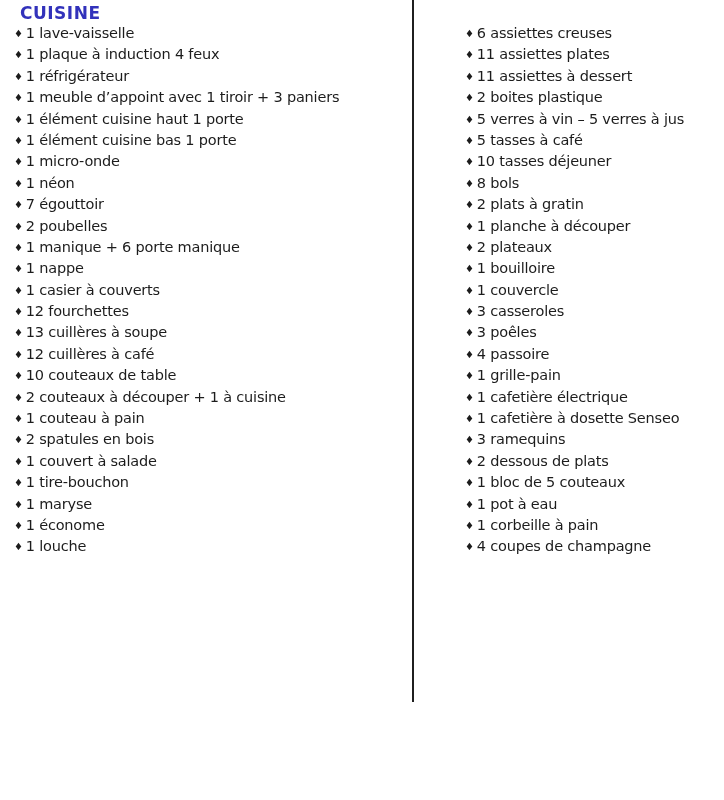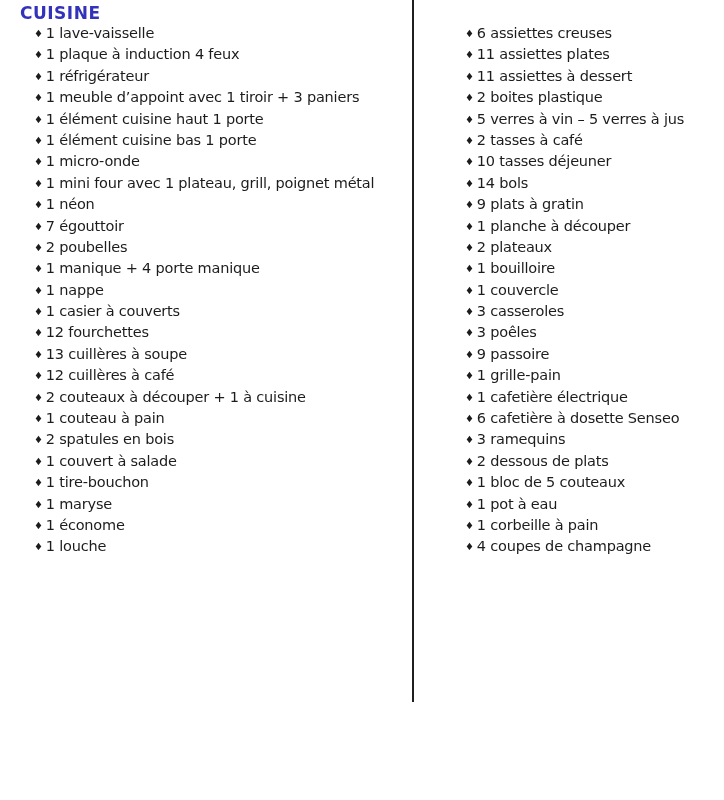--- a/index.html
+++ b/index.html
@@ -38,21 +38,21 @@
     background: var(--divider, #1f1f1f);
   }
   .col {
     position: absolute;
     top: 23px;
     font-size: 14.5px;
     letter-spacing: -0.2px;
     line-height: 21.4px;
     white-space: nowrap;
   }
-  .col-left  { left: 14px;  width: 392px; margin-left: 20px; }
+  .col-left  { left: 14px;  width: 392px; }
   .col-right { left: 443px; width: 266px; margin-left: 22px; }
   .row {
     height: 21.4px;
   }
   .bullet {
     display: inline-block;
     font-size: 10px;
     vertical-align: 1px;
     margin-right: 3px;
     color: var(--text, #1c1c1c);
@@ -91,38 +91,35 @@
       </div>
 
       <div class="row">
         <span class="bullet">♦</span><span class="txt">1 élément cuisine bas 1 porte</span>
       </div>
 
       <div class="row">
         <span class="bullet">♦</span><span class="txt">1 micro-onde</span>
       </div>
 
-      <div class="row">
-        <span class="bullet">♦</span><span class="txt">1 mini four avec 1 plateau, grill, poignet métal</span>
-      </div>
 
       <div class="row">
         <span class="bullet">♦</span><span class="txt">1 néon</span>
       </div>
 
       <div class="row">
         <span class="bullet">♦</span><span class="txt">7 égouttoir</span>
       </div>
 
       <div class="row">
         <span class="bullet">♦</span><span class="txt">2 poubelles</span>
       </div>
 
       <div class="row">
-        <span class="bullet">♦</span><span class="txt">1 manique + 4 porte manique</span>
+        <span class="bullet">♦</span><span class="txt">1 manique + 6 porte manique</span>
       </div>
 
       <div class="row">
         <span class="bullet">♦</span><span class="txt">1 nappe</span>
       </div>
 
       <div class="row">
         <span class="bullet">♦</span><span class="txt">1 casier à couverts</span>
       </div>
 
@@ -131,20 +128,23 @@
       </div>
 
       <div class="row">
         <span class="bullet">♦</span><span class="txt">13 cuillères à soupe</span>
       </div>
 
       <div class="row">
         <span class="bullet">♦</span><span class="txt">12 cuillères à café</span>
       </div>
 
+      <div class="row">
+        <span class="bullet">♦</span><span class="txt">10 couteaux de table</span>
+      </div>
 
 
       <div class="row">
         <span class="bullet">♦</span><span class="txt">2 couteaux à découper + 1 à cuisine</span>
       </div>
 
       <div class="row">
         <span class="bullet">♦</span><span class="txt">1 couteau à pain</span>
       </div>
 
@@ -190,33 +190,33 @@
       <div class="row">
         <span class="bullet">♦</span><span class="txt">2 boites plastique</span>
       </div>
 
       <div class="row">
         <span class="bullet">♦</span><span class="txt">5 verres à vin – 5 verres à jus</span>
       </div>
 
 
       <div class="row">
-        <span class="bullet">♦</span><span class="txt">2 tasses à café</span>
+        <span class="bullet">♦</span><span class="txt">5 tasses à café</span>
       </div>
 
       <div class="row">
         <span class="bullet">♦</span><span class="txt">10 tasses déjeuner</span>
       </div>
 
       <div class="row">
-        <span class="bullet">♦</span><span class="txt">14 bols</span>
-      </div>
-
-      <div class="row">
-        <span class="bullet">♦</span><span class="txt">9 plats à gratin</span>
+        <span class="bullet">♦</span><span class="txt">8 bols</span>
+      </div>
+
+      <div class="row">
+        <span class="bullet">♦</span><span class="txt">2 plats à gratin</span>
       </div>
 
       <div class="row">
         <span class="bullet">♦</span><span class="txt">1 planche à découper</span>
       </div>
 
       <div class="row">
         <span class="bullet">♦</span><span class="txt">2 plateaux</span>
       </div>
 
@@ -232,33 +232,33 @@
       <div class="row">
         <span class="bullet">♦</span><span class="txt">3 casseroles</span>
       </div>
 
 
       <div class="row">
         <span class="bullet">♦</span><span class="txt">3 poêles</span>
       </div>
 
       <div class="row">
-        <span class="bullet">♦</span><span class="txt">9 passoire</span>
+        <span class="bullet">♦</span><span class="txt">4 passoire</span>
       </div>
 
       <div class="row">
         <span class="bullet">♦</span><span class="txt">1 grille-pain</span>
       </div>
 
       <div class="row">
         <span class="bullet">♦</span><span class="txt">1 cafetière électrique</span>
       </div>
 
       <div class="row">
-        <span class="bullet">♦</span><span class="txt">6 cafetière à dosette Senseo</span>
+        <span class="bullet">♦</span><span class="txt">1 cafetière à dosette Senseo</span>
       </div>
 
       <div class="row">
         <span class="bullet">♦</span><span class="txt">3 ramequins</span>
       </div>
 
       <div class="row">
         <span class="bullet">♦</span><span class="txt">2 dessous de plats</span>
       </div>
 

